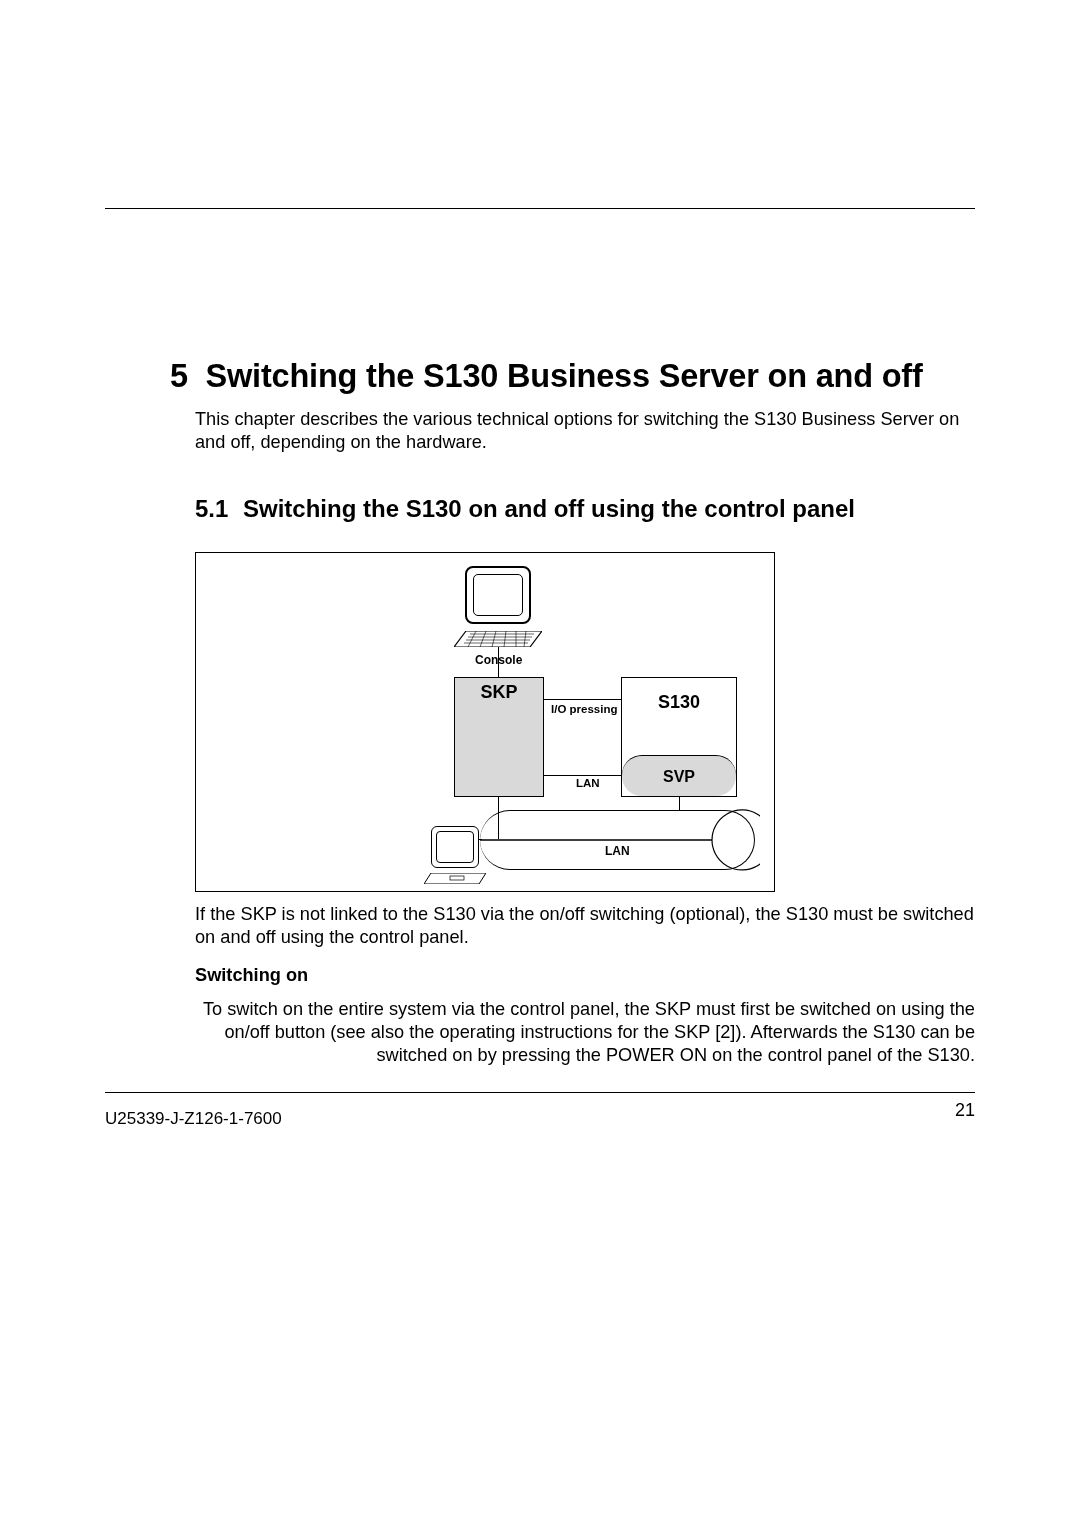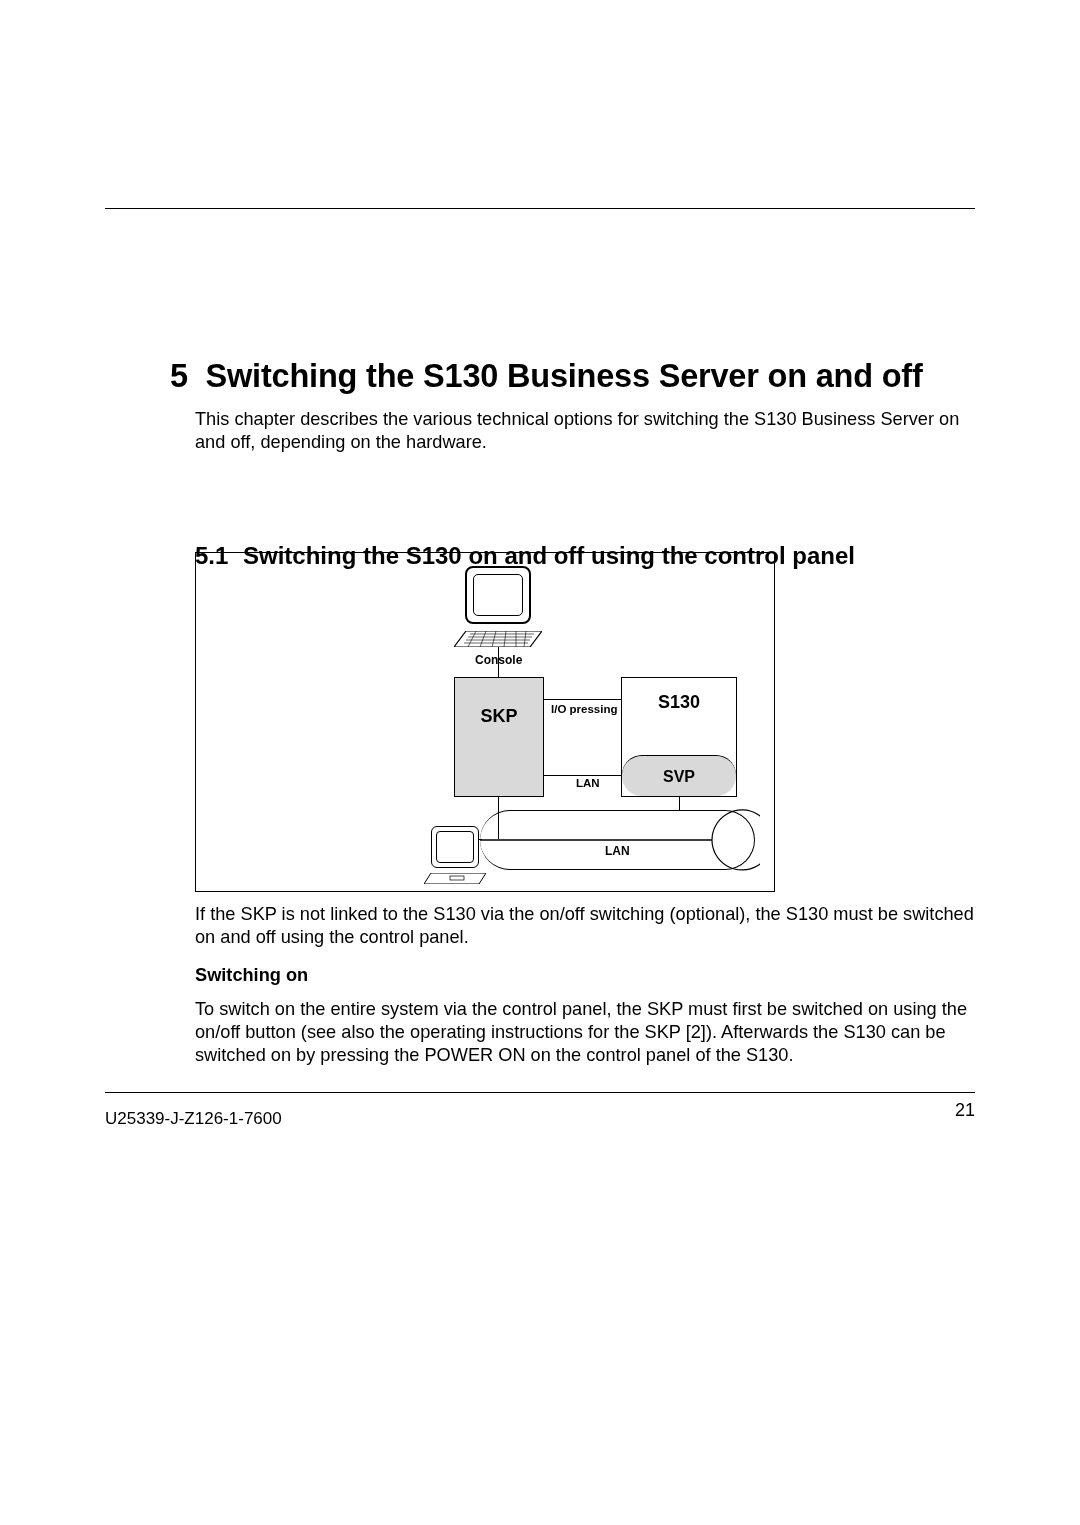--- a/index.html
+++ b/index.html
@@ -43,21 +43,21 @@
   }
 
   .section-title {
     position: absolute;
     left: 90px;
     top: 495px;
     width: 780px;
     font-weight: bold;
     font-size: 24px;
   }
-  .section-title .num { display:inline-block; width: 48px; margin-top: 47px; }
+  .section-title .num { display:inline-block; width: 48px; }
 
   
   .diagram {
     position: absolute;
     left: 90px;
     top: 552px;
     width: 580px;
     height: 340px;
     border: 1.2px solid #000;
   }
@@ -95,21 +95,21 @@
   
   .skp {
     position: absolute;
     left: 258px; top: 124px;
     width: 90px; height: 120px;
     background: #d9d9d9;
     border: 1px solid #000;
     font-weight: bold;
     font-size: 18px;
     text-align: center;
-    padding-top: 28px;
+    padding-top: 4px;
   }
 
   
   .s130 {
     position: absolute;
     left: 425px; top: 124px;
     width: 116px; height: 120px;
     border: 1px solid #000;
     font-weight: bold;
     font-size: 18px;
@@ -181,20 +181,21 @@
     font-size: 18.2px;
     font-weight: bold;
   }
 
   .switching-on-body {
     position: absolute;
     left: 90px; top: 998px;
     width: 780px;
     font-size: 18.2px;
     line-height: 1.25;
+    text-align: right;
   }
 
   .hr-bottom {
     position: absolute;
     left: 0; top: 1092px;
     width: 870px; height: 0;
     border-top: 1.5px solid #000;
   }
 
   .footer-left {

